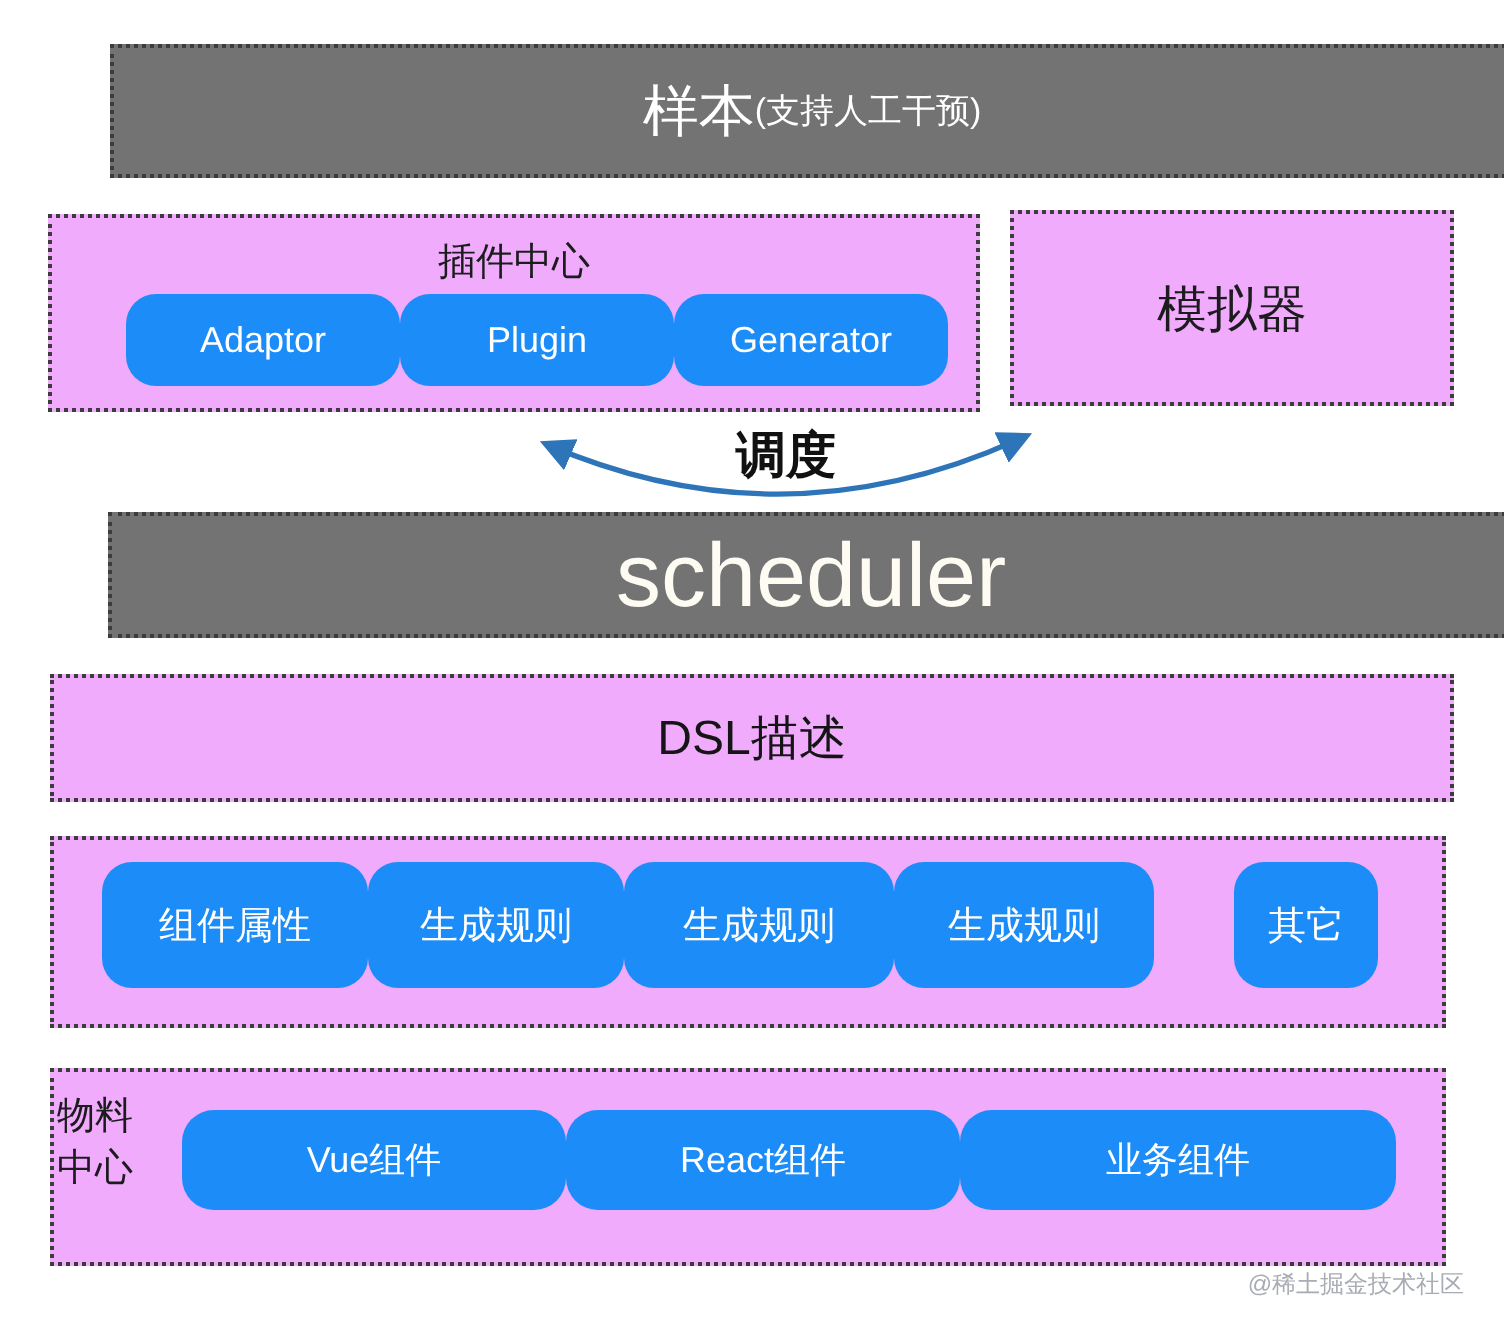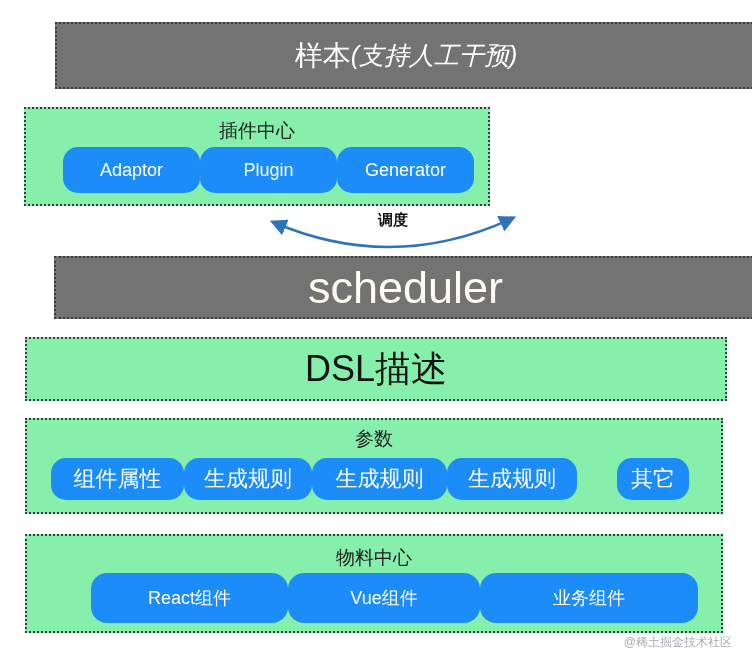--- a/index.html
+++ b/index.html
@@ -7,31 +7,31 @@
     position:relative;
     width:752px;height:664px;
     background:#ffffff;
     font-family:"Liberation Sans","DejaVu Sans",sans-serif;
     overflow:hidden;
   }
   .dashed{
     position:absolute;
     box-sizing:border-box;
     border:2px dotted #3c3c3c;
-    background:#86efac;
+    background:#f0abfc;
   }
   .orange{background:#737373;margin-left:30px;}
   
   .sample-bar{
     left:25px;top:22px;width:702px;height:67px;
     display:flex;align-items:center;justify-content:center;
     color:#ffffff;
   }
   .sample-bar .big{font-size:28px;font-weight:500;}
-  .sample-bar .small{font-size:25px;font-weight:400;font-style:italic;}
+  .sample-bar .small{font-size:17px;font-weight:400;}
   
   .plugin-center{
     left:24px;top:107px;width:466px;height:99px;
     display:flex;flex-direction:column;
   }
   .box-title{
     text-align:center;color:#1c1c1e;
     font-size:19px;font-weight:500;
     padding-top:9px;
   }
@@ -51,51 +51,51 @@
   .simulator{
     left:505px;top:105px;width:222px;height:98px;
     display:flex;align-items:center;justify-content:center;
     color:#1c1c1e;font-size:25px;font-weight:400;
   }
   
   .arrow-layer{position:absolute;left:0;top:0;width:752px;height:664px;pointer-events:none;}
   .dispatch-label{
     position:absolute;left:358px;top:211px;width:70px;
     text-align:center;color:#111111;
-    font-size:15px;font-weight:600;
+    font-size:25px;font-weight:600;
   }
   
   .scheduler-bar{
     left:24px;top:256px;width:703px;height:63px;
     display:flex;align-items:center;justify-content:center;
     color:#fdfbf2;font-size:45px;font-weight:400;
   }
   
   .dsl-box{
     left:25px;top:337px;width:702px;height:64px;
     display:flex;align-items:center;justify-content:center;
-    color:#151515;font-size:36px;font-weight:500;
+    color:#151515;font-size:24px;font-weight:500;
   }
   
   .params-box{
     left:25px;top:418px;width:698px;height:96px;
     display:flex;flex-direction:column;
   }
   .params-box .box-title{padding-top:6px;}
   .params-box .btn-row{padding:3px 32px 10px 17px;}
-  .params-box .blue-btn{height:42px;font-size:22px;}
+  .params-box .blue-btn{height:63px;font-size:19px;}
   .pb-0{width:133px;}
   .pb-1{width:128px;}
   .pb-2{width:135px;}
   .pb-3{width:130px;}
   .pb-4{width:72px;margin-left:40px;}
   
   .materials-box{
     left:25px;top:534px;width:698px;height:99px;
-    display:flex;flex-direction:column;
+    display:flex;flex-direction:row;
   }
   .materials-box .btn-row{padding:2px 23px 9px 23px;}
   .materials-box .blue-btn{height:50px;border-radius:16px;font-size:18px;}
   .mb-0{width:197px;}
   .mb-1{width:192px;}
   .mb-2{width:218px;}
   
   .watermark{
     position:absolute;right:20px;top:634px;
     color:#a8adb3;font-size:12px;
@@ -113,20 +113,23 @@
 
   <div class="dashed plugin-center">
     <div class="box-title">插件中心</div>
     <div class="btn-row">
       <div class="blue-btn">Adaptor</div>
       <div class="blue-btn">Plugin</div>
       <div class="blue-btn">Generator</div>
     </div>
   </div>
 
+  <div class="dashed simulator">
+    <span>模拟器</span>
+  </div>
 
   <svg class="arrow-layer" viewBox="0 0 752 664" xmlns="http://www.w3.org/2000/svg">
     <defs>
       <marker id="arrowHead" viewBox="0 0 10 10" refX="8" refY="5" markerWidth="6.5" markerHeight="6.5" orient="auto">
         <path d="M0,0 L10,5 L0,10 z" fill="#2e74b8"></path>
       </marker>
       <marker id="arrowHeadStart" viewBox="0 0 10 10" refX="8" refY="5" markerWidth="6.5" markerHeight="6.5" orient="auto-start-reverse">
         <path d="M0,0 L10,5 L0,10 z" fill="#2e74b8"></path>
       </marker>
     </defs>
@@ -136,34 +139,33 @@
 
   <div class="dashed orange scheduler-bar">
     <span>scheduler</span>
   </div>
 
   <div class="dashed dsl-box">
     <span>DSL描述</span>
   </div>
 
   <div class="dashed params-box">
-    <div class="box-title">参数</div>
     <div class="btn-row">
       <div class="blue-btn pb-0">组件属性</div>
       <div class="blue-btn pb-1">生成规则</div>
       <div class="blue-btn pb-2">生成规则</div>
       <div class="blue-btn pb-3">生成规则</div>
       <div class="blue-btn pb-4">其它</div>
     </div>
   </div>
 
   <div class="dashed materials-box">
     <div class="box-title">物料中心</div>
     <div class="btn-row">
+      <div class="blue-btn mb-1">Vue组件</div>
       <div class="blue-btn mb-0">React组件</div>
-      <div class="blue-btn mb-1">Vue组件</div>
       <div class="blue-btn mb-2">业务组件</div>
     </div>
   </div>
 
   <div class="watermark">@稀土掘金技术社区</div>
 
 </div>
 
 </body></html>

